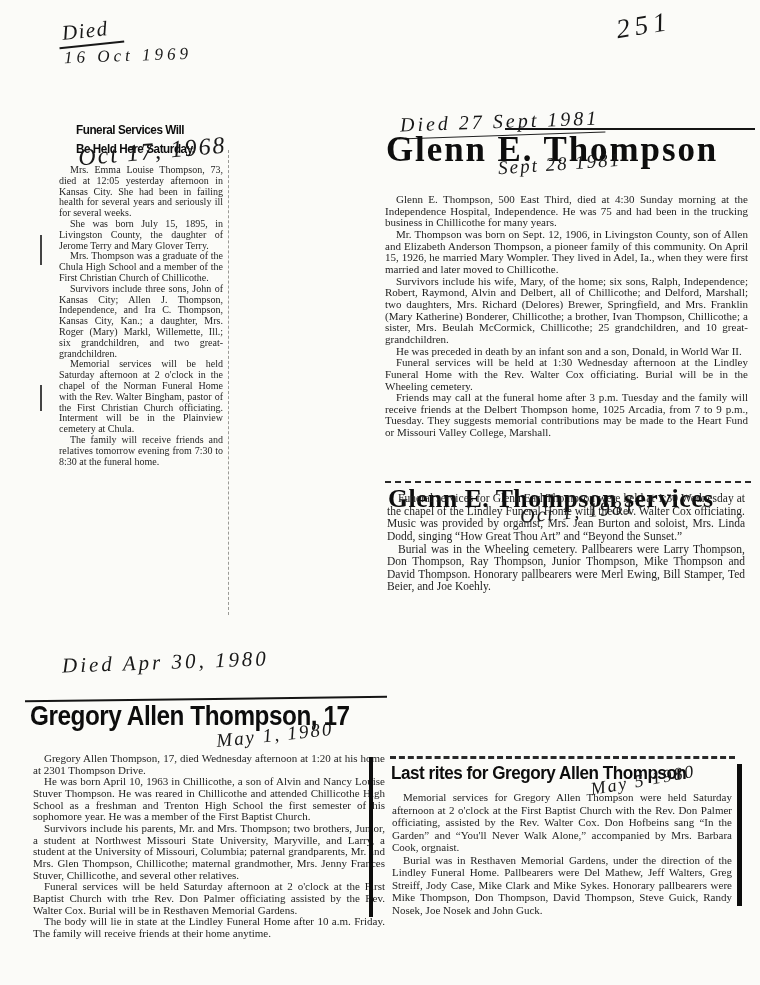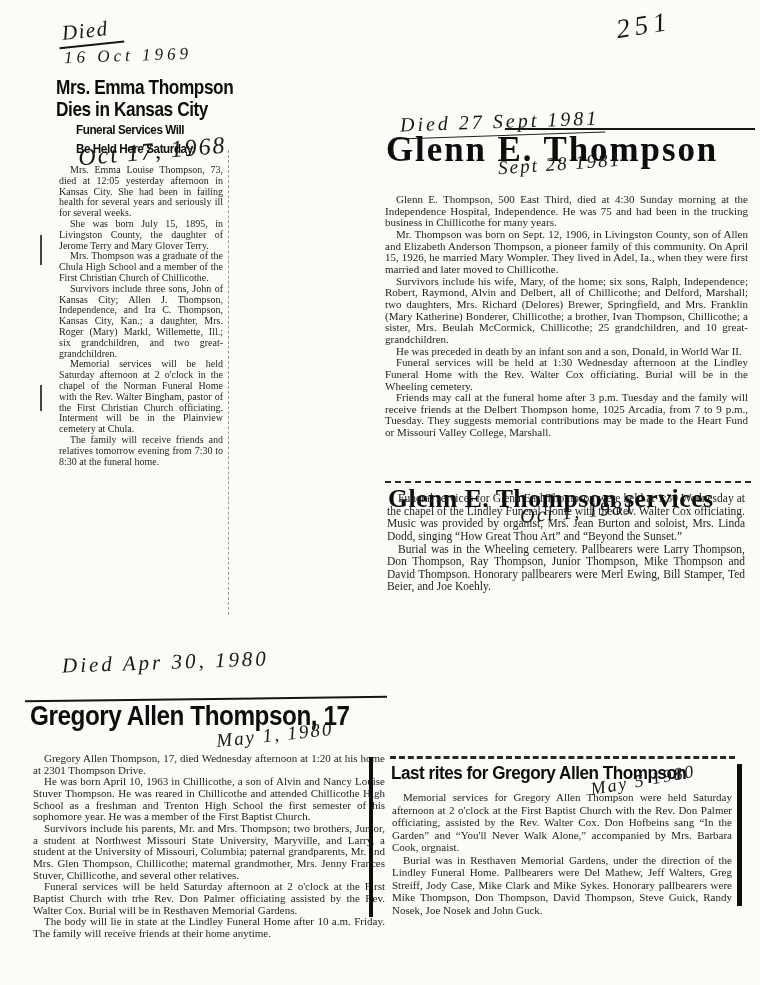--- a/index.html
+++ b/index.html
@@ -40,24 +40,20 @@
 </head>
 <body>
 
 <div id="page">
 
   <div class="abs hand" style="left:58px; top:18px; font-size:21px; transform:rotate(-6deg); border-bottom:2px solid #181818; padding:0 14px 1px 4px;">Died</div>
   <div class="abs hand" style="left:64px; top:46px; font-size:17px; transform:rotate(-2deg); letter-spacing:4px;">16 Oct 1969</div>
 
   <div class="abs hand" style="left:616px; top:10px; font-size:27px; transform:rotate(-9deg); letter-spacing:5px;">251</div>
 
-  <div class="abs" style="left:56px; top:76px;">
-    <span class="cond headline-sans" style="font-size:21px; line-height:1.05; transform:scaleX(0.82);">Mrs. Emma Thompson</span><br>
-    <span class="cond headline-sans" style="font-size:21px; line-height:1.05; transform:scaleX(0.82);">Dies in Kansas City</span>
-  </div>
   <div class="abs" style="left:76px; top:120px;">
     <span class="cond headline-sans" style="font-size:13px; line-height:1.3; transform:scaleX(0.9);">Funeral Services Will</span><br>
     <span class="cond headline-sans" style="font-size:13px; line-height:1.3; transform:scaleX(0.9);">Be Held Here Saturday.</span>
   </div>
 
   <div class="abs hand" style="left:78px; top:138px; font-size:24px; transform:rotate(-5deg); letter-spacing:2px;">Oct 17, 1968</div>
 
   <div class="abs body-col emma-body" style="left:59px; top:165px;">
     <p>Mrs. Emma Louise Thompson, 73, died at 12:05 yesterday afternoon in Kansas City.  She had been in failing health for several years and seriously ill for several weeks.</p>
     <p>She was born July 15, 1895, in Livingston County, the daughter of Jerome Terry and Mary Glover Terry.</p>

